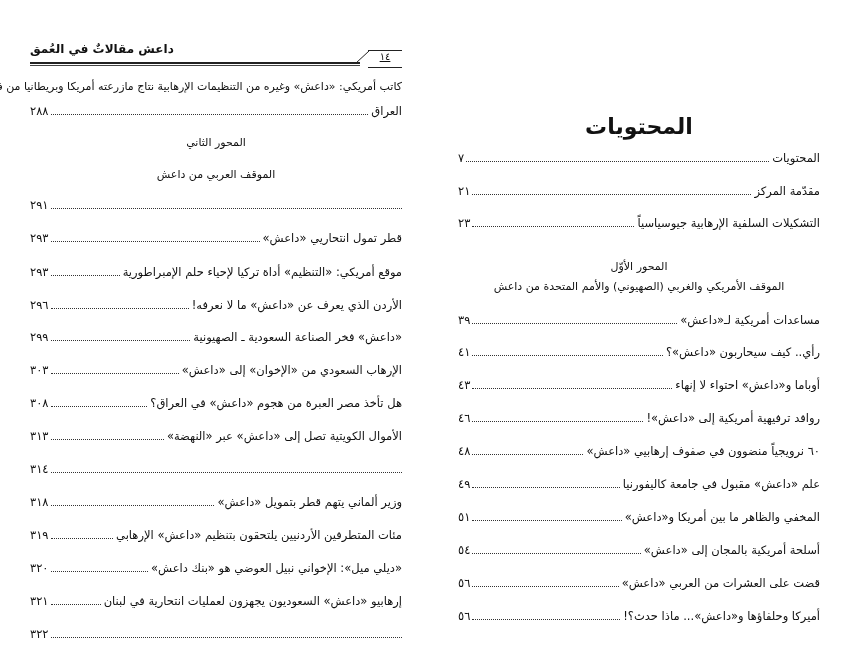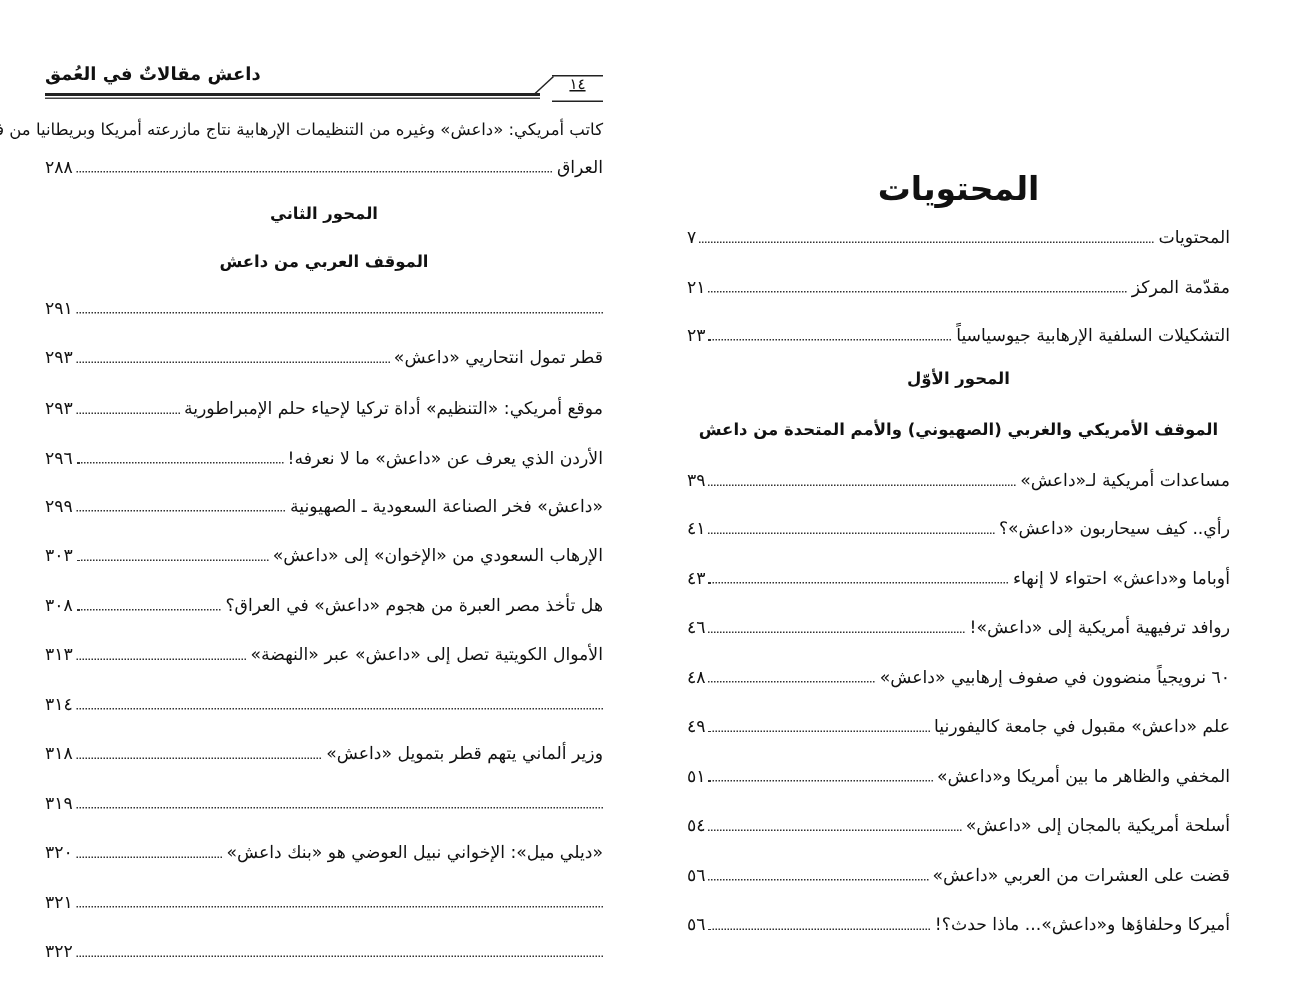--- a/index.html
+++ b/index.html
@@ -20,21 +20,21 @@
     .toc-entry { position: absolute; display: flex; flex-direction: row-reverse; align-items: baseline; direction: ltr; height: 18px; }
     .toc-title { direction: rtl; font-size: 11.5px; white-space: nowrap; padding-left: 3px; }
     .toc-dots { flex: 1; border-bottom: 1.5px dotted #333; margin-bottom: 3px; min-width: 10px; }
     .toc-page { font-size: 11.5px; font-weight: normal; padding-right: 2px; white-space: nowrap; direction: rtl; }
 
     #left-page .toc-entry { left: 30px; width: 372px; }
     #right-page .toc-entry { left: 28px; width: 362px; }
 
     .multi-line { position: absolute; left: 30px; width: 372px; direction: rtl; font-size: 11.5px; text-align: justify; }
 
-    .section-heading { position: absolute; direction: rtl; font-size: 11px; font-weight: bold; text-align: center; }
+    .section-heading { position: absolute; direction: rtl; font-size: 11px; font-weight: normal; text-align: center; }
     #left-page .section-heading { left: 30px; width: 372px; }
     #right-page .section-heading { left: 28px; width: 362px; }
 
     .contents-title { position: absolute; left: 28px; width: 362px; top: 114px; text-align: center; font-size: 22px; font-weight: bold; direction: rtl; letter-spacing: 1px; font-family: "DejaVu Sans", sans-serif; }
   </style>
 </head>
 <body>
 
 <div id="left-page" class="page">
   <div class="running-header">
@@ -100,29 +100,31 @@
   <div class="toc-entry" style="top:450px;">
     <span class="toc-dots"></span>
     <span class="toc-page">٣١٤</span>
   </div>
   <div class="toc-entry" style="top:483px;">
     <span class="toc-title">وزير ألماني يتهم قطر بتمويل «داعش»</span>
     <span class="toc-dots"></span>
     <span class="toc-page">٣١٨</span>
   </div>
   <div class="toc-entry" style="top:516px;">
+    <span class="toc-title">مئات المتطرفين الأردنيين يلتحقون بتنظيم «داعش» الإرهابي</span>
     <span class="toc-dots"></span>
     <span class="toc-page">٣١٩</span>
   </div>
   <div class="toc-entry" style="top:549px;">
     <span class="toc-title">«ديلي ميل»: الإخواني نبيل العوضي هو «بنك داعش»</span>
     <span class="toc-dots"></span>
     <span class="toc-page">٣٢٠</span>
   </div>
   <div class="toc-entry" style="top:582px;">
+    <span class="toc-title">إرهابيو «داعش» السعوديون يجهزون لعمليات انتحارية في لبنان</span>
     <span class="toc-dots"></span>
     <span class="toc-page">٣٢١</span>
   </div>
   <div class="toc-entry" style="top:615px;">
     <span class="toc-dots"></span>
     <span class="toc-page">٣٢٢</span>
   </div>
 </div>
 
 <div id="right-page" class="page">
@@ -137,21 +139,21 @@
     <span class="toc-title">مقدّمة المركز</span>
     <span class="toc-dots"></span>
     <span class="toc-page">٢١</span>
   </div>
   <div class="toc-entry" style="top:216px;">
     <span class="toc-title">التشكيلات السلفية الإرهابية جيوسياسياً</span>
     <span class="toc-dots"></span>
     <span class="toc-page">٢٣</span>
   </div>
 
-  <div class="section-heading" style="top:246px;text-align:center;">المحور الأوّل</div>
+  <div class="section-heading" style="top:260px;text-align:center;">المحور الأوّل</div>
   <div class="section-heading" style="top:280px;">الموقف الأمريكي والغربي (الصهيوني) والأمم المتحدة من داعش</div>
 
   <div class="toc-entry" style="top:313px;">
     <span class="toc-title">مساعدات أمريكية لـ«داعش»</span>
     <span class="toc-dots"></span>
     <span class="toc-page">٣٩</span>
   </div>
   <div class="toc-entry" style="top:345px;">
     <span class="toc-title">رأي.. كيف سيحاربون «داعش»؟</span>
     <span class="toc-dots"></span>

